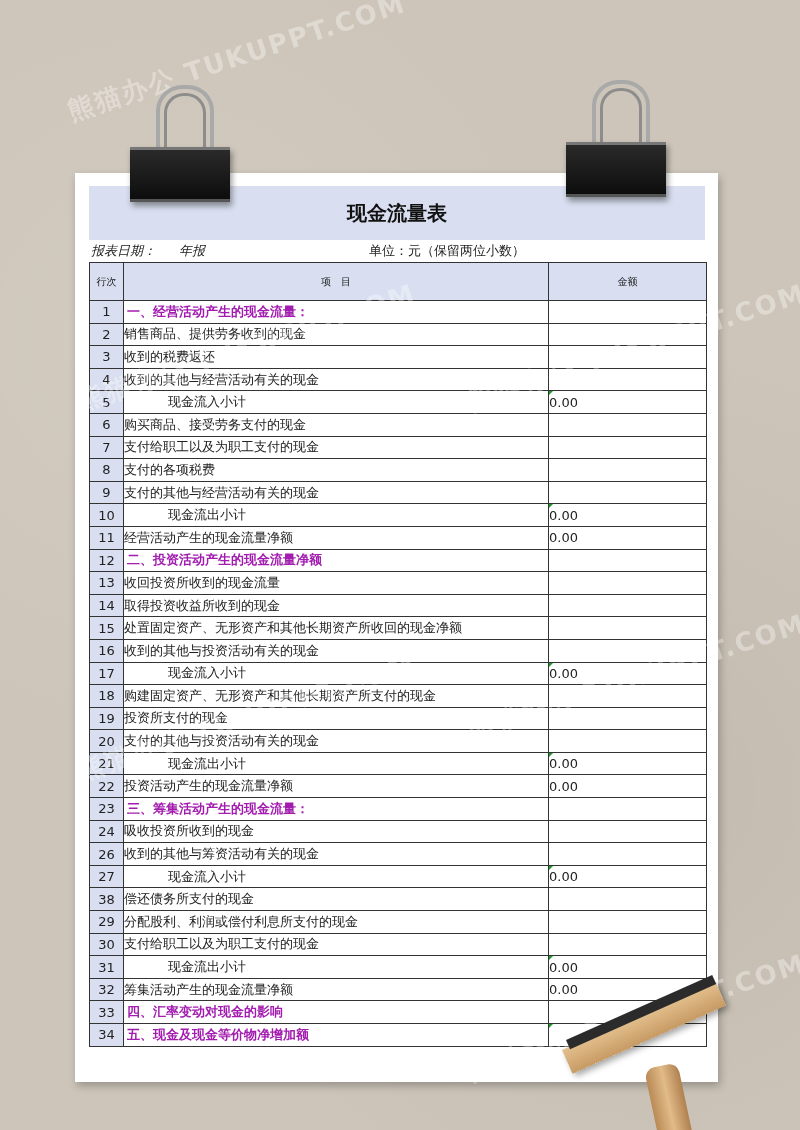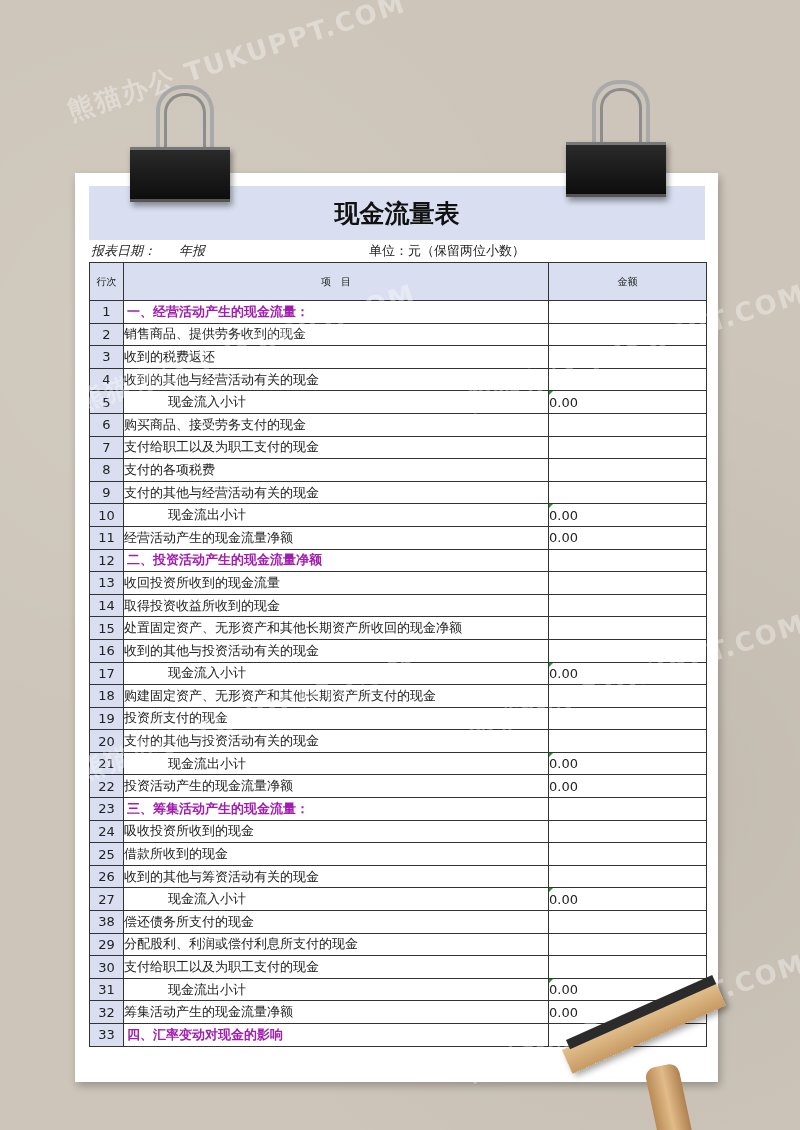--- a/index.html
+++ b/index.html
@@ -14,21 +14,21 @@
   }
   .paper {
     position: absolute; left: 75px; top: 173px; width: 643px; height: 909px;
     background: #ffffff;
     box-shadow: 2px 4px 8px rgba(0,0,0,0.25);
   }
   .title-band {
     position: absolute; left: 14px; top: 13px; width: 616px; height: 54px;
     background: #d9dff0;
     display: flex; align-items: center; justify-content: center;
-    font-size: 25px; font-weight: bold; color: #111;
+    font-size: 20px; font-weight: bold; color: #111;
   }
   .meta-row {
     position: absolute; left: 14px; top: 67px; width: 616px; height: 22px;
     font-size: 13px; color: #222; display: flex; align-items: center;
   }
   .meta-row .lbl { width: 90px; padding-left: 2px; font-style: italic; }
   .meta-row .val { width: 190px; font-style: italic; }
   .meta-row .unit { flex: 1; }
   table.cf {
     position: absolute; left: 14px; top: 89px; width: 617px;
@@ -231,25 +231,20 @@
           <td class="no">23</td>
           <td class="item section">三、筹集活动产生的现金流量：</td>
           <td class="amt"><span></span></td>
         </tr>
         <tr>
           <td class="no">24</td>
           <td class="item ">吸收投资所收到的现金</td>
           <td class="amt"><span></span></td>
         </tr>
         <tr>
-          <td class="no">25</td>
-          <td class="item ">借款所收到的现金</td>
-          <td class="amt"><span></span></td>
-        </tr>
-        <tr>
           <td class="no">26</td>
           <td class="item ">收到的其他与筹资活动有关的现金</td>
           <td class="amt"><span></span></td>
         </tr>
         <tr>
           <td class="no">27</td>
           <td class="item subtotal">现金流入小计</td>
           <td class="amt"><span class="flag"></span><span>0.00</span></td>
         </tr>
         <tr>
@@ -274,20 +269,25 @@
         </tr>
         <tr>
           <td class="no">32</td>
           <td class="item ">筹集活动产生的现金流量净额</td>
           <td class="amt"><span>0.00</span></td>
         </tr>
         <tr>
           <td class="no">33</td>
           <td class="item section">四、汇率变动对现金的影响</td>
           <td class="amt"><span></span></td>
+        </tr>
+        <tr>
+          <td class="no">34</td>
+          <td class="item section">五、现金及现金等价物净增加额</td>
+          <td class="amt"><span class="flag"></span><span></span></td>
         </tr>
       </tbody>
   </table>
 </div>
 
 <div class="watermark" style="left:70px;top:330px;">熊猫办公 TUKUPPT.COM</div>
 <div class="watermark" style="left:460px;top:330px;">熊猫办公 TUKUPPT.COM</div>
 <div class="watermark" style="left:460px;top:660px;">熊猫办公 TUKUPPT.COM</div>
 <div class="watermark" style="left:70px;top:700px;">熊猫办公 TUKUPPT.COM</div>
 <div class="watermark" style="left:460px;top:1000px;">熊猫办公 TUKUPPT.COM</div>

